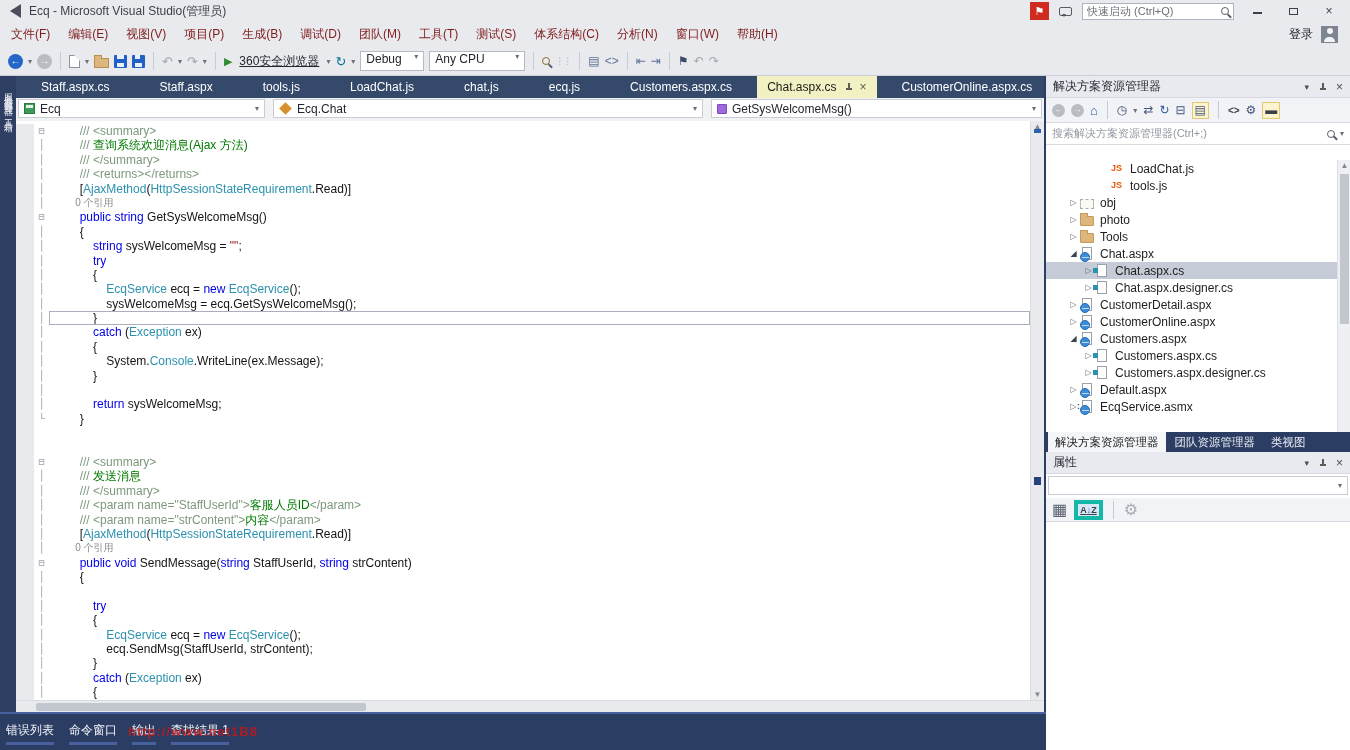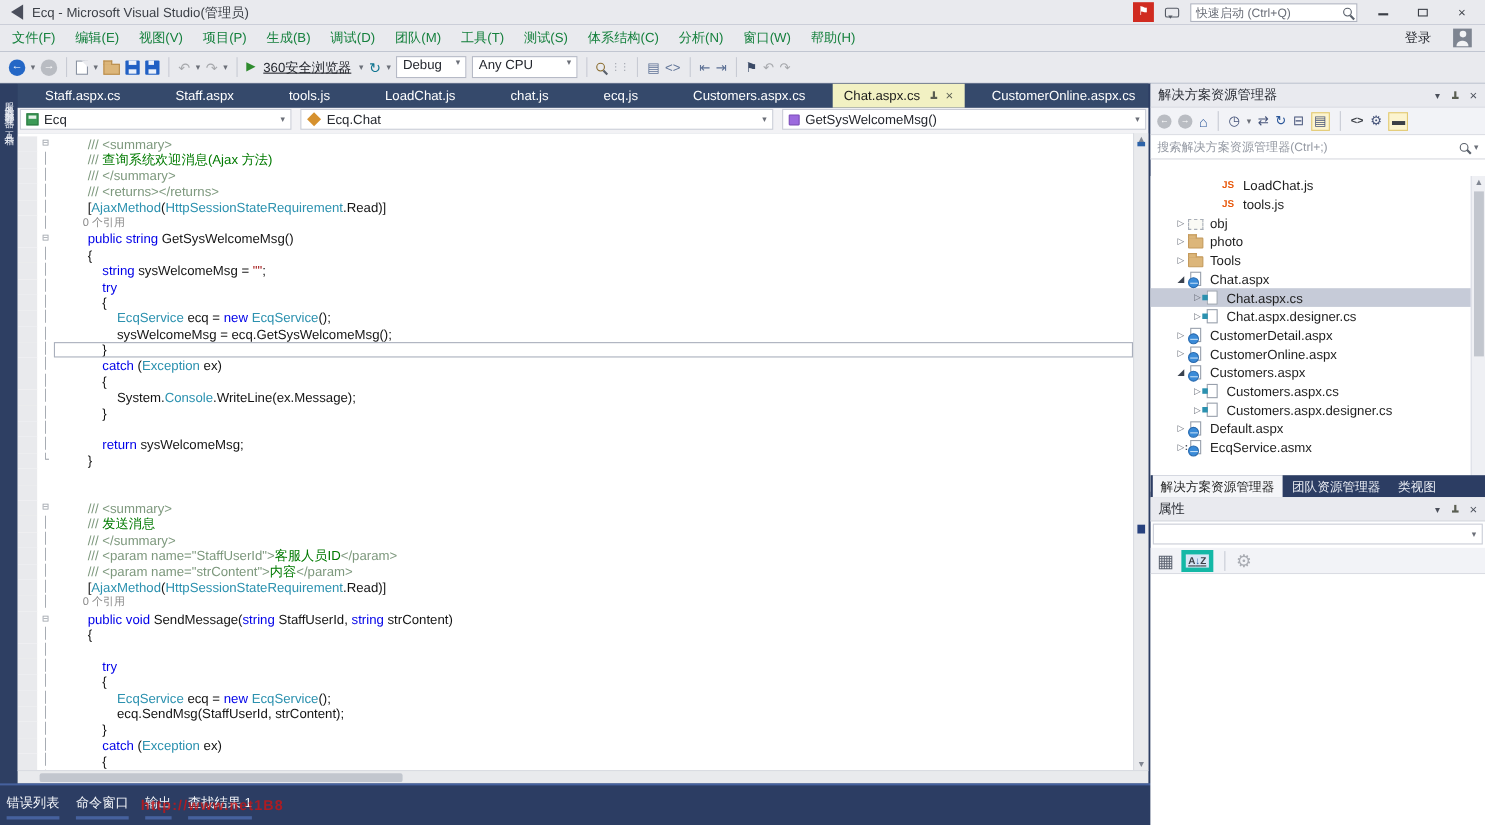--- a/index.html
+++ b/index.html
@@ -18,22 +18,22 @@
   .quick-text{flex:1;font-size:11px;color:#6A6E78;white-space:nowrap;overflow:hidden;}
   .mag{width:8px;height:8px;border:1.5px solid #59606B;border-radius:50%;position:relative;flex:none;}
   .mag::after{content:"";position:absolute;width:5px;height:1.5px;background:#59606B;transform:rotate(45deg);right:-4px;bottom:-2px;}
   .winbtn{width:26px;text-align:center;color:#3B3F46;font-size:12px;line-height:18px;}
   .restore-g{display:inline-block;width:9px;height:7px;border:1px solid #3B3F46;position:relative;background:#E9EAEE;}
   .restore-g::before{content:"";position:absolute;right:-3px;top:-3px;width:9px;height:7px;border:1px solid #3B3F46;z-index:-1;}
   .minimize-g{display:inline-block;width:9px;height:2px;background:#3B3F46;margin-bottom:1px;}
 
   
   .menubar{position:absolute;left:0;top:22px;width:1350px;height:25px;background:#E9EAEE;display:flex;align-items:center;padding:0 2px;}
-  .menu-item{padding:4px 9px;font-size:12px;color:#15803d;white-space:nowrap;}
-  .menu-right{margin-left:auto;display:flex;gap:20px;padding-right:10px;font-size:12px;color:#24272E;}
+  .menu-item{padding:4px 9px;font-size:12px;color:#7f1d1d;white-space:nowrap;}
+  .menu-right{margin-left:auto;display:flex;gap:8px;padding-right:10px;font-size:12px;color:#24272E;}
   .avatar{width:17px;height:17px;background:#7E8591;position:relative;}
   .avatar::before{content:"";position:absolute;left:5.5px;top:2px;width:6px;height:6px;border-radius:50%;background:#F2F3F5;}
   .avatar::after{content:"";position:absolute;left:3px;bottom:1px;width:11px;height:5px;border-radius:5px 5px 0 0;background:#F2F3F5;}
 
   
   .toolbar{position:absolute;left:0;top:47px;width:1350px;height:29px;background:#E9EAEE;border-bottom:1px solid #CDD0D9;display:flex;align-items:center;gap:5px;padding:0 8px;}
   .tsep{width:1px;height:18px;background:#C8CBD4;margin:0 3px;}
   .caret{font-size:8px;color:#6B6F78;}
   .circ{width:15px;height:15px;border-radius:50%;color:#fff;font-size:10px;line-height:14px;text-align:center;flex:none;}
   .circ.blue{background:#2467C6;}

